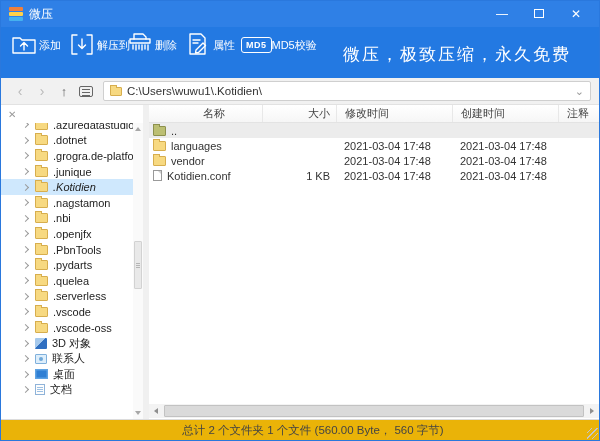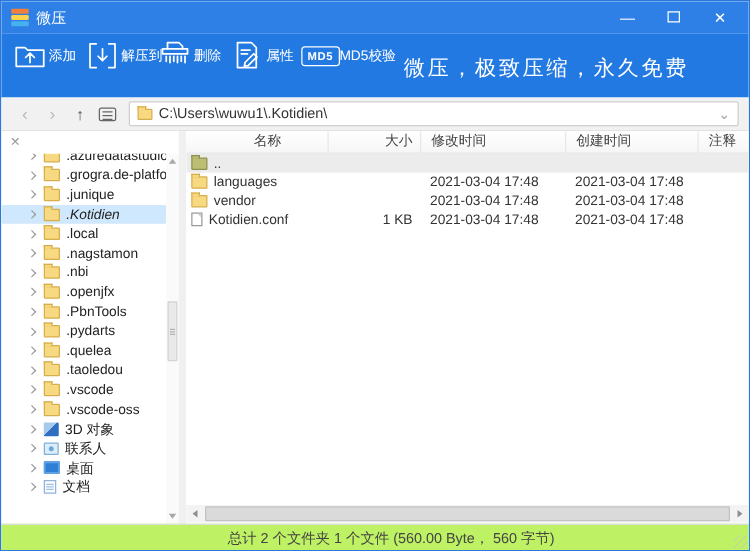--- a/index.html
+++ b/index.html
@@ -18,21 +18,21 @@
   .win-btn { cursor:pointer; font-size:12px; line-height:26px; text-align:center; width:14px; }
   .max-box { width:10px; height:9px; border:1px solid #fff; }
 
   
   .toolbar { position:absolute; top:26px; left:0; right:0; height:51px; background:#2379e2; display:flex; align-items:flex-start; padding:3px 0 0 8px; }
   .tb-btn { width:58px; display:flex; flex-direction:row; align-items:center; color:#fff; cursor:pointer; }
   .tb-btn.wide { width:70px; }
   .tb-icon { height:29px; display:flex; align-items:center; justify-content:center; }
   .tb-label { font-size:11px; line-height:14px; white-space:nowrap; }
   .md5-chip { border:1.4px solid #fff; border-radius:3px; padding:2px 4px; font-size:9px; font-weight:bold; color:#fff; letter-spacing:.5px; }
-  .slogan { align-self:center; margin-left:12px; color:#fff; font-size:17px; letter-spacing:2px; white-space:nowrap; font-weight:500; }
+  .slogan { align-self:center; margin-left:32px; color:#fff; font-size:17px; letter-spacing:2px; white-space:nowrap; font-weight:500; }
 
   
   .addressbar { position:absolute; top:77px; left:0; right:0; height:27px; background:#f1f1f1; border-bottom:1px solid #e2e2e2; display:flex; align-items:center; padding:0 8px; }
   .nav-btn { width:22px; height:20px; display:flex; align-items:center; justify-content:center; font-size:14px; cursor:pointer; color:#5a5a5a; }
   .nav-btn.disabled { color:#b9b9b9; }
   .up-glyph { font-size:13px; font-weight:bold; }
   .listview-btn { width:22px; height:20px; display:flex; align-items:center; justify-content:center; cursor:pointer; }
   .listview-glyph { width:14px; height:11px; border:1px solid #666; border-radius:2px; position:relative; }
   .listview-glyph::before, .listview-glyph::after { content:""; position:absolute; left:2px; right:2px; height:1px; background:#666; }
   .listview-glyph::before { top:2px; }
@@ -96,21 +96,21 @@
   .fname { white-space:nowrap; overflow:hidden; }
 
   .hscroll { position:absolute; left:0; right:0; bottom:1px; height:14px; background:#f3f3f3; display:flex; align-items:center; }
   .hs-arrow { width:14px; height:14px; display:flex; align-items:center; justify-content:center; cursor:pointer; }
   .hs-tri { width:0; height:0; border-top:3px solid transparent; border-bottom:3px solid transparent; }
   .hs-tri.left { border-right:4px solid #8f8f8f; }
   .hs-tri.right { border-left:4px solid #8f8f8f; }
   .hs-thumb { flex:1; height:12px; margin:0 1px; background:#dadada; border:1px solid #c2c2c2; border-radius:1px; cursor:pointer; }
 
   
-  .statusbar { position:absolute; left:0; right:0; bottom:0; height:21px; background:#bef264; border-top:1px solid #dcdcdc; display:flex; align-items:center; justify-content:center; padding-left:26px; color:#444; font-size:11.5px; }
+  .statusbar { position:absolute; left:0; right:0; bottom:0; height:21px; background:#eab308; border-top:1px solid #dcdcdc; display:flex; align-items:center; justify-content:center; padding-left:26px; color:#444; font-size:11.5px; }
   .resize-grip { position:absolute; right:1px; bottom:1px; width:11px; height:11px; background:repeating-linear-gradient(135deg, transparent 0 3px, #c6c6c6 3px 4px); cursor:nwse-resize; }
 </style>
 </head>
 <body>
 
 <div class="window">
 
   <div class="titlebar">
     <span class="app-logo">
         <i></i>
@@ -195,44 +195,44 @@
     </div>
     <div class="tree">
       <div class="tree-inner">
 
           <div class="tree-row" data-sel="false">
             <span class="expander"></span>
             <span class="ticon" data-icon="folder-icon"></span>
             <span class="tlabel">.azuredatastudio</span>
           </div>
 
+          <div class="tree-row" data-sel="false">
+            <span class="expander"></span>
+            <span class="ticon" data-icon="folder-icon"></span>
+            <span class="tlabel">.dotnet</span>
+          </div>
 
           <div class="tree-row" data-sel="false">
             <span class="expander"></span>
             <span class="ticon" data-icon="folder-icon"></span>
             <span class="tlabel">.grogra.de-platfo</span>
           </div>
 
           <div class="tree-row" data-sel="false">
             <span class="expander"></span>
             <span class="ticon" data-icon="folder-icon"></span>
             <span class="tlabel">.junique</span>
           </div>
 
           <div class="tree-row" data-sel="true">
             <span class="expander"></span>
             <span class="ticon" data-icon="folder-icon"></span>
             <span class="tlabel">.Kotidien</span>
           </div>
 
-          <div class="tree-row" data-sel="false">
-            <span class="expander"></span>
-            <span class="ticon" data-icon="folder-icon"></span>
-            <span class="tlabel">.local</span>
-          </div>
 
           <div class="tree-row" data-sel="false">
             <span class="expander"></span>
             <span class="ticon" data-icon="folder-icon"></span>
             <span class="tlabel">.nagstamon</span>
           </div>
 
           <div class="tree-row" data-sel="false">
             <span class="expander"></span>
             <span class="ticon" data-icon="folder-icon"></span>
@@ -256,26 +256,26 @@
             <span class="ticon" data-icon="folder-icon"></span>
             <span class="tlabel">.pydarts</span>
           </div>
 
           <div class="tree-row" data-sel="false">
             <span class="expander"></span>
             <span class="ticon" data-icon="folder-icon"></span>
             <span class="tlabel">.quelea</span>
           </div>
 
-
-          <div class="tree-row" data-sel="false">
-            <span class="expander"></span>
-            <span class="ticon" data-icon="folder-icon"></span>
-            <span class="tlabel">.taoledou</span>
-          </div>
+          <div class="tree-row" data-sel="false">
+            <span class="expander"></span>
+            <span class="ticon" data-icon="folder-icon"></span>
+            <span class="tlabel">.serverless</span>
+          </div>
+
 
           <div class="tree-row" data-sel="false">
             <span class="expander"></span>
             <span class="ticon" data-icon="folder-icon"></span>
             <span class="tlabel">.vscode</span>
           </div>
 
           <div class="tree-row" data-sel="false">
             <span class="expander"></span>
             <span class="ticon" data-icon="folder-icon"></span>

